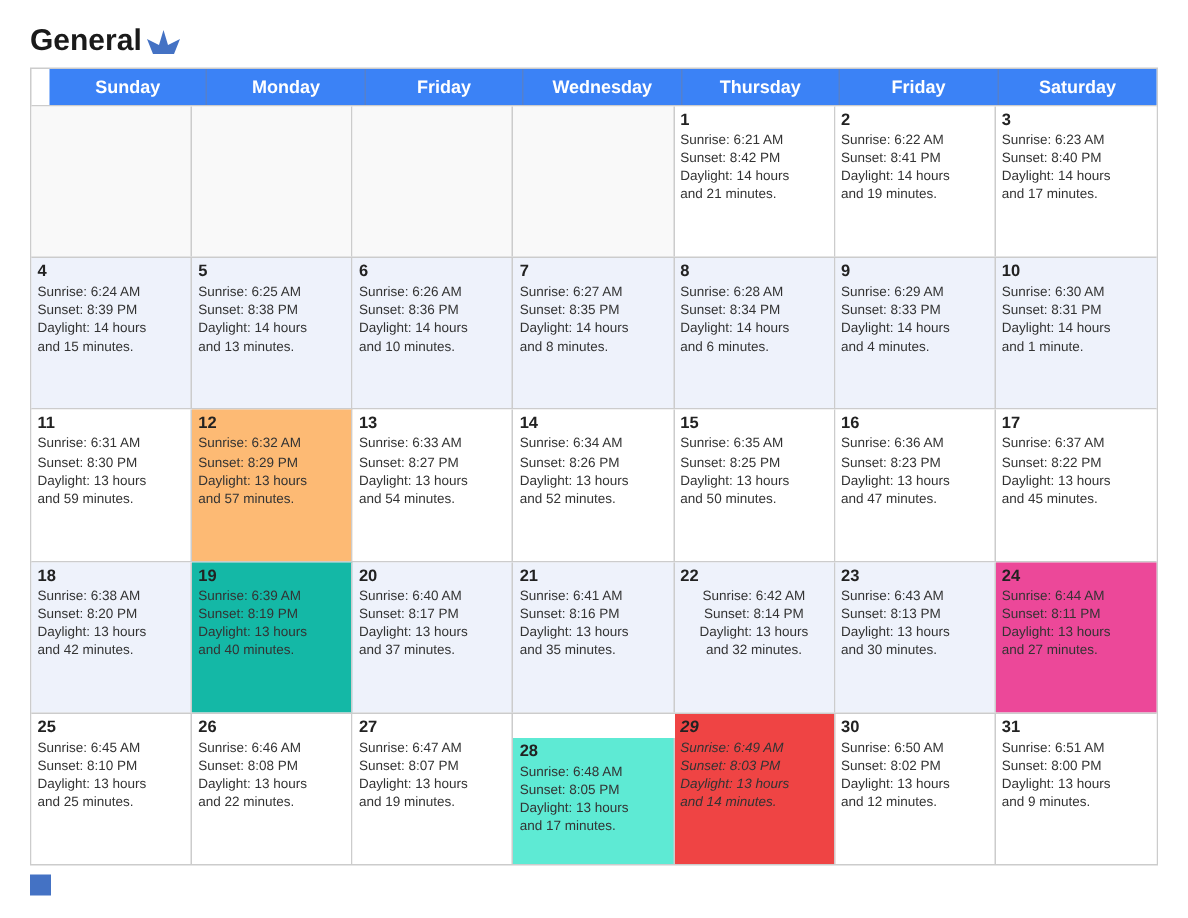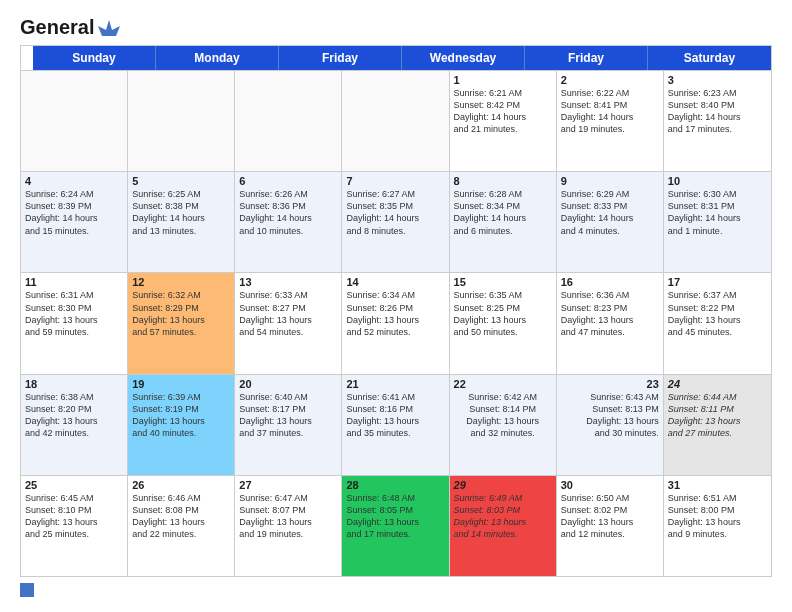--- a/index.html
+++ b/index.html
@@ -47,22 +47,22 @@
       color: #555;
     }
     .calendar {
       flex: 1;
       display: flex;
       flex-direction: column;
       border: 1px solid #ccc;
     }
     .cal-header-row {
       display: grid;
-      grid-template-columns: repeat(6, 1fr);
-      background: #1d4ed8;
+      grid-template-columns: repeat(7, 1fr);
+      background: #3b82f6;
       margin-left: 12px;
     }
     .cal-header-cell {
       color: #fff;
       font-size: 12px;
       font-weight: bold;
       padding: 5px 4px;
       text-align: center;
       border-right: 1px solid #5580cc;
     }
@@ -134,20 +134,21 @@
       <div class="location"></div>
     </div>
   </div>
 
   <div class="calendar">
     <div class="cal-header-row">
     <div class="cal-header-cell">Sunday</div>
         <div class="cal-header-cell">Monday</div>
         <div class="cal-header-cell">Friday</div>
         <div class="cal-header-cell">Wednesday</div>
+        <div class="cal-header-cell">Thursday</div>
         <div class="cal-header-cell">Friday</div>
         <div class="cal-header-cell">Saturday</div>
       </div>
     <div class="cal-body">
     <div class="cal-row">
           <div class="cal-cell empty" style="background: rgb(249, 249, 249);"></div>
           <div class="cal-cell empty" style="background: rgb(249, 249, 249);"></div>
           <div class="cal-cell empty" style="background: rgb(249, 249, 249);"></div>
           <div class="cal-cell empty" style="background: rgb(249, 249, 249);"></div>
           <div class="cal-cell" style="background: rgb(255, 255, 255);">
@@ -275,21 +276,21 @@
           </div>
         </div>
         <div class="cal-row">
           <div class="cal-cell alt-row" style="background: rgb(238, 242, 251);">
             <div class="day-num">18</div>
             <div class="cell-text" style="white-space: pre-line;">Sunrise: 6:38 AM
 Sunset: 8:20 PM
 Daylight: 13 hours
 and 42 minutes.</div>
           </div>
-          <div class="cal-cell alt-row" style="background: #7dd3fc;">
+          <div class="cal-cell alt-row" style="background: #14b8a6;">
             <div class="day-num">19</div>
             <div class="cell-text" style="white-space: pre-line;">Sunrise: 6:39 AM
 Sunset: 8:19 PM
 Daylight: 13 hours
 and 40 minutes.</div>
           </div>
           <div class="cal-cell alt-row" style="background: rgb(238, 242, 251);">
             <div class="day-num">20</div>
             <div class="cell-text" style="white-space: pre-line;">Sunrise: 6:40 AM
 Sunset: 8:17 PM
@@ -303,28 +304,28 @@
 Daylight: 13 hours
 and 35 minutes.</div>
           </div>
           <div class="cal-cell alt-row" style="background: rgb(238, 242, 251);">
             <div class="day-num">22</div>
             <div class="cell-text" style="white-space: pre-line; text-align: center;">Sunrise: 6:42 AM
 Sunset: 8:14 PM
 Daylight: 13 hours
 and 32 minutes.</div>
           </div>
-          <div class="cal-cell alt-row" style="background: rgb(238, 242, 251); text-align: right;">
+          <div class="cal-cell alt-row" style="background: rgb(238, 242, 251);">
             <div class="day-num">23</div>
             <div class="cell-text" style="white-space: pre-line;">Sunrise: 6:43 AM
 Sunset: 8:13 PM
 Daylight: 13 hours
 and 30 minutes.</div>
           </div>
-          <div class="cal-cell alt-row" style="background: #e5e5e5; font-style: italic;">
+          <div class="cal-cell alt-row" style="background: #ec4899;">
             <div class="day-num">24</div>
             <div class="cell-text" style="white-space: pre-line;">Sunrise: 6:44 AM
 Sunset: 8:11 PM
 Daylight: 13 hours
 and 27 minutes.</div>
           </div>
         </div>
         <div class="cal-row">
           <div class="cal-cell" style="background: rgb(255, 255, 255);">
             <div class="day-num">25</div>
@@ -340,21 +341,21 @@
 Daylight: 13 hours
 and 22 minutes.</div>
           </div>
           <div class="cal-cell" style="background: rgb(255, 255, 255);">
             <div class="day-num">27</div>
             <div class="cell-text" style="white-space: pre-line;">Sunrise: 6:47 AM
 Sunset: 8:07 PM
 Daylight: 13 hours
 and 19 minutes.</div>
           </div>
-          <div class="cal-cell" style="background: #22c55e;">
+          <div class="cal-cell" style="background: #5eead4; margin-top: 16px;">
             <div class="day-num">28</div>
             <div class="cell-text" style="white-space: pre-line;">Sunrise: 6:48 AM
 Sunset: 8:05 PM
 Daylight: 13 hours
 and 17 minutes.</div>
           </div>
           <div class="cal-cell" style="background: #ef4444; font-style: italic;">
             <div class="day-num">29</div>
             <div class="cell-text" style="white-space: pre-line;">Sunrise: 6:49 AM
 Sunset: 8:03 PM

